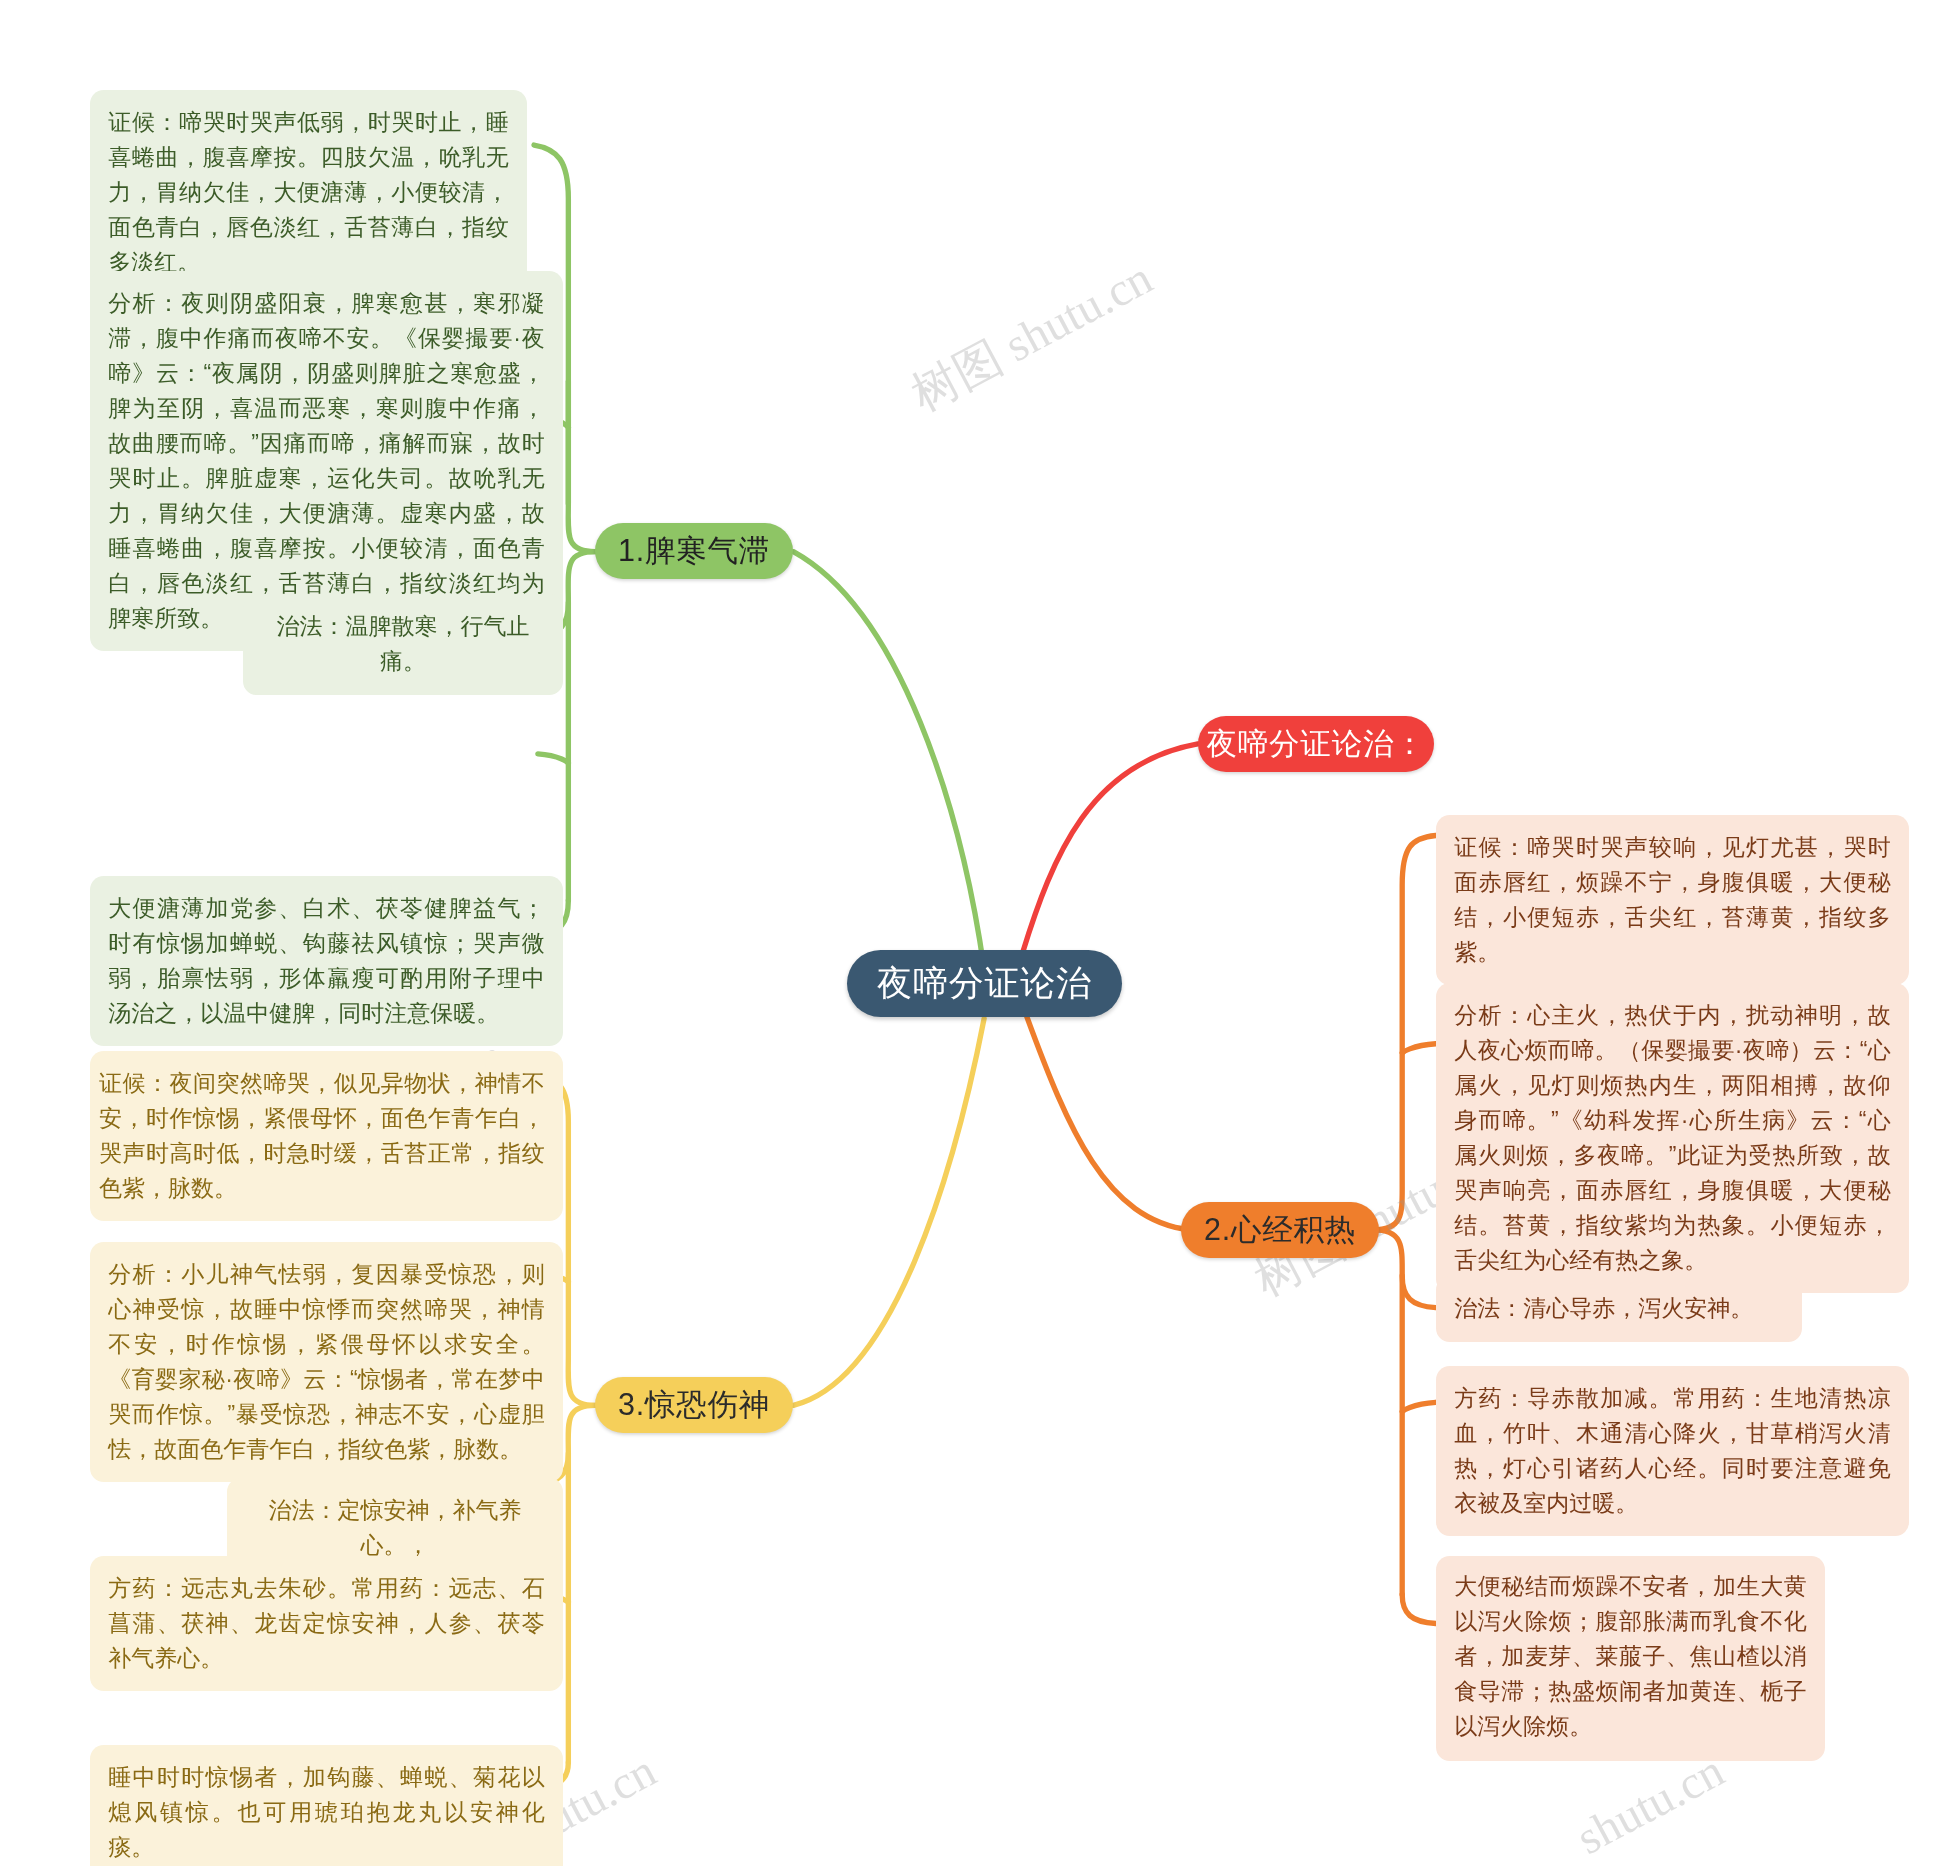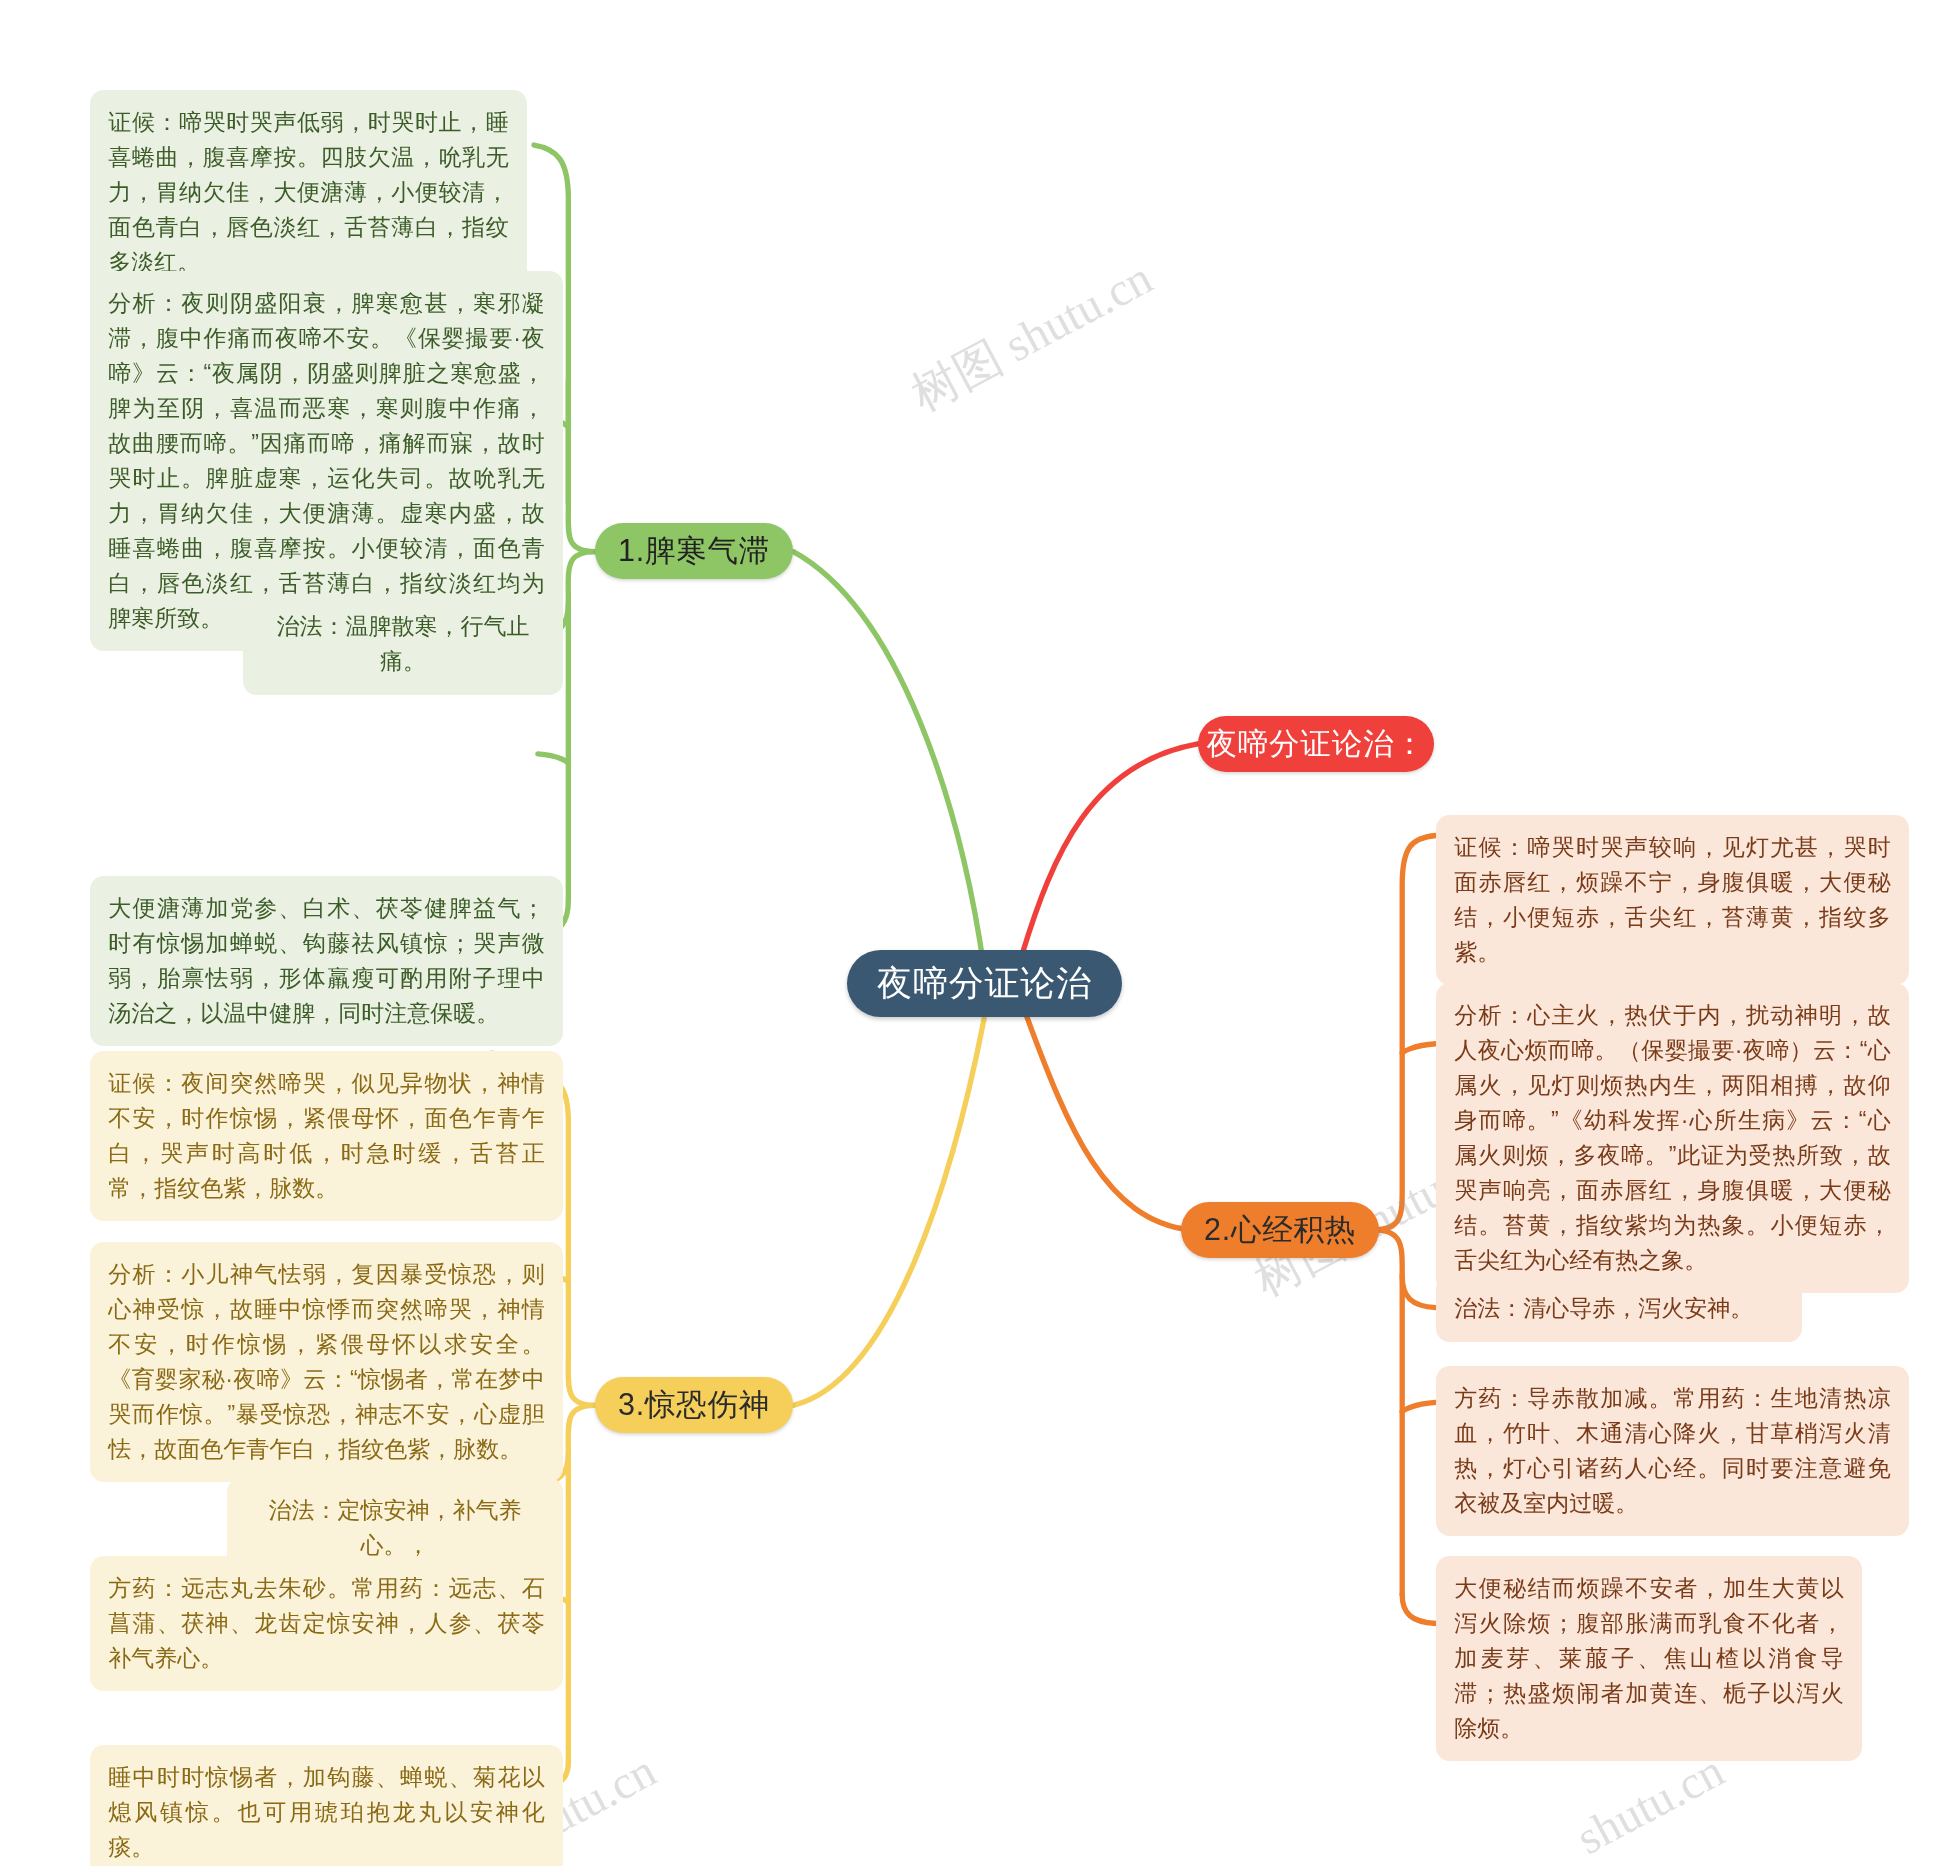--- a/index.html
+++ b/index.html
@@ -145,23 +145,23 @@
   <div class="leaf leaf-green" style="left:90px; top:876px; width:473px;">大便溏薄加党参、白术、茯苓健脾益气；时有惊惕加蝉蜕、钩藤祛风镇惊；哭声微弱，胎禀怯弱，形体羸瘦可酌用附子理中汤治之，以温中健脾，同时注意保暖。</div>
 
   <div class="leaf leaf-orange" style="left:1436px; top:815px; width:473px;">证候：啼哭时哭声较响，见灯尤甚，哭时面赤唇红，烦躁不宁，身腹俱暖，大便秘结，小便短赤，舌尖红，苔薄黄，指纹多紫。</div>
 
   <div class="leaf leaf-orange" style="left:1436px; top:983px; width:473px;">分析：心主火，热伏于内，扰动神明，故人夜心烦而啼。（保婴撮要·夜啼）云：“心属火，见灯则烦热内生，两阳相搏，故仰身而啼。”《幼科发挥·心所生病》云：“心属火则烦，多夜啼。”此证为受热所致，故哭声响亮，面赤唇红，身腹俱暖，大便秘结。苔黄，指纹紫均为热象。小便短赤，舌尖红为心经有热之象。</div>
 
   <div class="leaf leaf-orange" style="left:1436px; top:1276px; width:366px;">治法：清心导赤，泻火安神。</div>
 
   <div class="leaf leaf-orange" style="left:1436px; top:1366px; width:473px;">方药：导赤散加减。常用药：生地清热凉血，竹叶、木通清心降火，甘草梢泻火清热，灯心引诸药人心经。同时要注意避免衣被及室内过暖。</div>
 
-  <div class="leaf leaf-orange" style="left:1436px; top:1556px; width:426px;">大便秘结而烦躁不安者，加生大黄以泻火除烦；腹部胀满而乳食不化者，加麦芽、莱菔子、焦山楂以消食导滞；热盛烦闹者加黄连、栀子以泻火除烦。</div>
+  <div class="leaf leaf-orange" style="left:1436px; top:1556px; width:389px;font-family:Liberation Mono, monospace;">大便秘结而烦躁不安者，加生大黄以泻火除烦；腹部胀满而乳食不化者，加麦芽、莱菔子、焦山楂以消食导滞；热盛烦闹者加黄连、栀子以泻火除烦。</div>
 
-  <div class="leaf leaf-yellow" style="left:90px; top:1051px; width:473px;">证候：夜间突然啼哭，似见异物状，神情不安，时作惊惕，紧偎母怀，面色乍青乍白，哭声时高时低，时急时缓，舌苔正常，指纹色紫，脉数。</div>
+  <div class="leaf leaf-yellow" style="left:90px; top:1051px; width:473px;padding-left:9px;">证候：夜间突然啼哭，似见异物状，神情不安，时作惊惕，紧偎母怀，面色乍青乍白，哭声时高时低，时急时缓，舌苔正常，指纹色紫，脉数。</div>
 
   <div class="leaf leaf-yellow" style="left:90px; top:1242px; width:473px;">分析：小儿神气怯弱，复因暴受惊恐，则心神受惊，故睡中惊悸而突然啼哭，神情不安，时作惊惕，紧偎母怀以求安全。《育婴家秘·夜啼》云：“惊惕者，常在梦中哭而作惊。”暴受惊恐，神志不安，心虚胆怯，故面色乍青乍白，指纹色紫，脉数。</div>
 
   <div class="leaf leaf-yellow leaf-center" style="left:227px; top:1478px; width:336px;">治法：定惊安神，补气养心。，</div>
 
   <div class="leaf leaf-yellow" style="left:90px; top:1556px; width:473px;">方药：远志丸去朱砂。常用药：远志、石菖蒲、茯神、龙齿定惊安神，人参、茯苓补气养心。</div>
 
   <div class="leaf leaf-yellow" style="left:90px; top:1745px; width:473px;">睡中时时惊惕者，加钩藤、蝉蜕、菊花以熄风镇惊。也可用琥珀抱龙丸以安神化痰。</div>
 
 </div>

